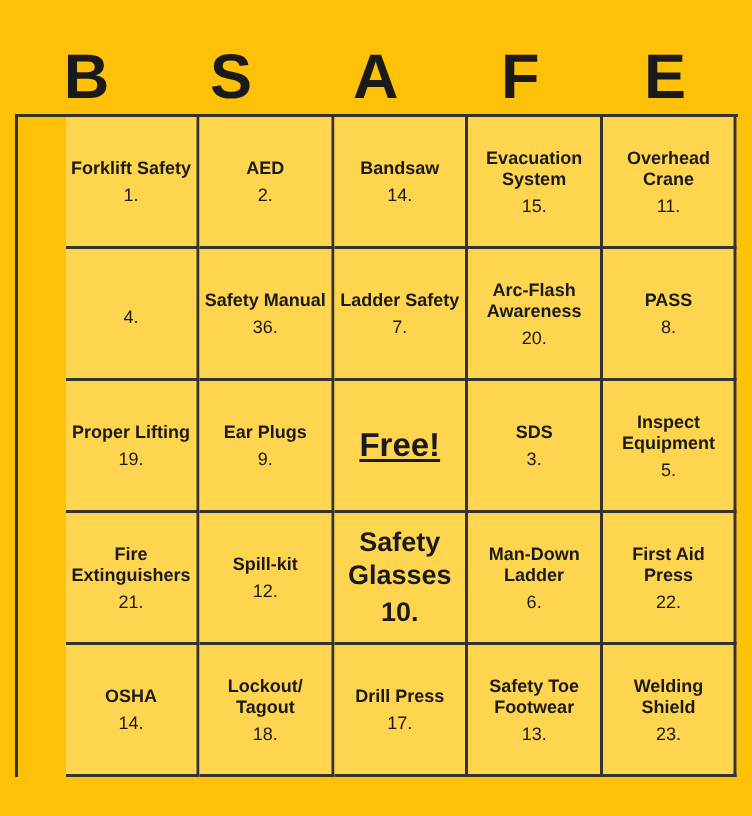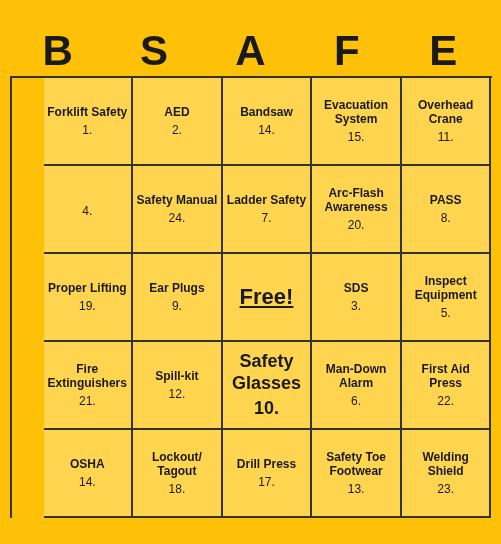--- a/index.html
+++ b/index.html
@@ -100,21 +100,21 @@
       </div>
       <div class="cell">
         <div class="cell-text">Overhead Crane</div>
         <div class="cell-num">11.</div>
       </div>
       <div class="cell">
         <div class="cell-num">4.</div>
       </div>
       <div class="cell">
         <div class="cell-text">Safety Manual</div>
-        <div class="cell-num">24.</div>
+        <div class="cell-num">36.</div>
       </div>
       <div class="cell">
         <div class="cell-text">Ladder Safety</div>
         <div class="cell-num">7.</div>
       </div>
       <div class="cell">
         <div class="cell-text">Arc-Flash Awareness</div>
         <div class="cell-num">20.</div>
       </div>
       <div class="cell">
@@ -146,21 +146,21 @@
       </div>
       <div class="cell">
         <div class="cell-text">Spill-kit</div>
         <div class="cell-num">12.</div>
       </div>
       <div class="cell">
         <div class="cell-text" style="font-size: 18px;">Safety Glasses</div>
         <div class="cell-num" style="font-size: 18px; font-weight: bold;">10.</div>
       </div>
       <div class="cell">
-        <div class="cell-text">Man-Down Alarm</div>
+        <div class="cell-text">Man-Down Ladder</div>
         <div class="cell-num">6.</div>
       </div>
       <div class="cell">
         <div class="cell-text">First Aid Press</div>
         <div class="cell-num">22.</div>
       </div>
       <div class="cell">
         <div class="cell-text">OSHA</div>
         <div class="cell-num">14.</div>
       </div>

